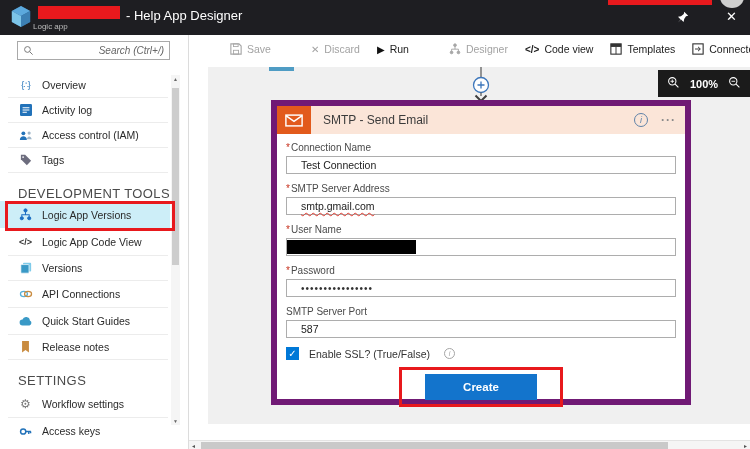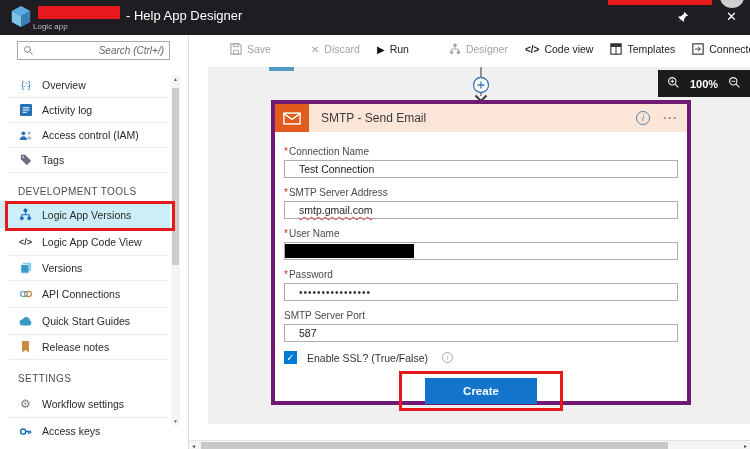--- a/index.html
+++ b/index.html
@@ -21,21 +21,21 @@
   .sidebar { position:absolute; left:0; top:35px; width:188px; height:414px; background:#fff; }
   .search-box { position:absolute; left:17px; top:6px; width:153px; height:19px; border:1px solid #a9a9a9; display:flex; align-items:center; padding:0 5px; gap:5px; background:#fff; }
   .search-box svg { flex:0 0 auto; }
   .search-input { border:none; outline:none; width:100%; font-size:10px; font-style:italic; color:#444; font-family:"Liberation Sans",sans-serif;text-align:right; }
   .search-input::placeholder { color:#666; font-style:italic; }
 
   .nav { position:absolute; left:0; top:38px; width:170px; }
   .item { height:24px; display:flex; align-items:center; gap:9px; padding-left:18px; font-size:10.5px; color:#2a2a2a; cursor:pointer; }
   .item .ic { width:15px; text-align:center; flex:0 0 15px; display:flex; align-items:center; justify-content:center; }
   .sep { height:1px; background:#ececec; margin-left:8px; margin-right:2px; }
-  .nav-header { height:28px; padding:13px 0 0 18px; font-size:10px; color:#4a4a4a; letter-spacing:.4px; }
+  .nav-header { height:28px; padding:13px 0 0 18px; font-size:13px; color:#4a4a4a; letter-spacing:.4px; }
   .nav-header.settings { height:31px; }
   .item.selected { background:#cdeef8; height:27px; }
   .item.tall { height:26px; } .glyph-gray { color:#7a7a7a; font-size:12px; }
   .overview-glyph { color:#2272b9; font-size:9px; letter-spacing:-1px; }
   .ann-sidebar { position:absolute; left:5px; top:166px; width:170px; height:30px; border:3px solid #e8191d; pointer-events:none; z-index:5; }
 
   .v-scroll { position:absolute; left:171px; top:40px; width:9px; height:350px; background:#f5f5f5; font-size:5px; color:#666; text-align:center; }
   .v-scroll .thumb { position:absolute; left:1px; top:13px; width:7px; height:177px; background:#cdcdcd; }
   .v-scroll .up { position:absolute; top:1px; left:0; right:0; }
   .v-scroll .down { position:absolute; bottom:1px; left:0; right:0; }
@@ -51,28 +51,28 @@
   .run-glyph { font-size:9px; color:#111; }
   .x-glyph { font-size:11px; }
 
   .canvas { position:absolute; left:19px; top:32px; width:543px; height:357px; background:#f0f0f0; }
   .blue-sliver { position:absolute; left:61px; top:0; width:25px; height:4px; background:#4f9cc4; }
   .connector { position:absolute; left:262px; top:0; }
   .zoom-ctl { position:absolute; left:450px; top:3px; width:92px; height:27px; background:#1b1b1b; color:#fff; display:flex; align-items:center; justify-content:space-between; padding:0 9px;text-align:center; }
   .zoom-level { font-size:11px; font-weight:bold; }
 
   
-  .card { position:absolute; left:63px; top:33px; width:420px; height:305px; background:#fff; border:4px solid #701a75; }
+  .card { position:absolute; left:63px; top:33px; width:420px; height:305px; background:#fff; border:6px solid #701a75; }
   .card-header { height:28px; background:#fbe5d8; display:flex; align-items:center; }
   .conn-icon { width:34px; height:28px; background:#e25a1c; display:flex; align-items:center; justify-content:center; flex:0 0 34px; }
   .card-title { padding-left:12px; font-size:12px; color:#3b3b3b; flex:1 1 auto; }
   .info-circle { width:14px; height:14px; border:1px solid #5f82a8; border-radius:50%; color:#5f82a8; font-size:9px; line-height:12px; text-align:center; margin-right:13px; font-style:italic; cursor:pointer; }
   .ellipsis { color:#8a8a8a; font-size:12px; font-weight:bold; letter-spacing:1px; margin-right:9px; cursor:pointer; }
 
-  .card-body { padding:8px 9px 0 9px;margin-top:6px; }
+  .card-body { padding:8px 9px 0 9px; }
   .f-label { font-size:10px; color:#4a4a4a; margin-bottom:3px; }
   .req { color:#c7311e; margin-right:1px; }
   .input { height:18px; border:1px solid #adadad; background:#fff; display:flex; align-items:center; padding-left:14px; margin-bottom:9px; font-size:10.5px; color:#222; position:relative; cursor:text; }
   .wavy { text-decoration:underline; text-decoration-style:wavy; text-decoration-color:#e03a2f; text-decoration-thickness:1px; text-underline-offset:2px; }
   .redact-block { position:absolute; left:0; top:1px; width:129px; height:14px; background:#000; }
   .pwd { letter-spacing:1px; font-size:10px; color:#333; }
 
   .ssl-label { font-size:10px; color:#4a4a4a; margin:3px 0 6px 0; }
   .ssl-row { display:flex; align-items:center; gap:10px; margin-bottom:7px; }
   .checkbox { width:13px; height:13px; background:#0078d7; color:#fff; font-size:10px; line-height:13px; text-align:center; cursor:pointer; }

